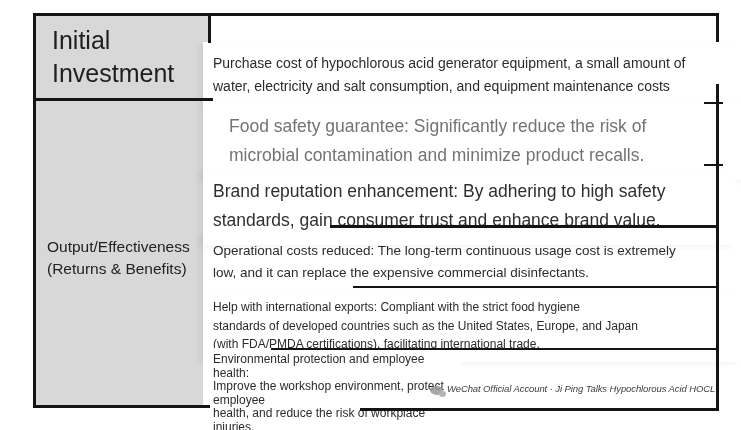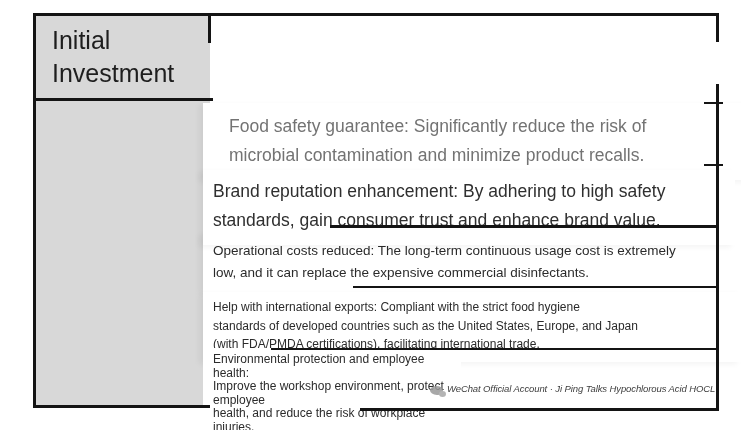--- a/index.html
+++ b/index.html
@@ -69,21 +69,25 @@
 </head>
 <body>
 
 <div id="canvas">
 
   <div class="graycell" style="left:34px; top:14px; width:176px; height:393px;"></div>
 
   <div class="label" style="left:52px; top:24px; font-size:25px; line-height:33px;">Initial
 Investment</div>
 
+  <div class="label" style="left:47px; top:236px; font-size:15.5px; line-height:22px; color:#222222;">Output/Effectiveness
+(Returns &amp; Benefits)</div>
 
+  <div class="tbox" style="left:203px; top:42px; width:525px; font-size:14px; line-height:22.5px; padding:10px 0 8px 10px;">Purchase cost of hypochlorous acid generator equipment, a small amount of
+water, electricity and salt consumption, and equipment maintenance costs</div>
 
   <div class="tbox" style="left:203px; top:103px; width:522px; font-size:17.5px; line-height:29px; padding:9px 0 10px 26px; color:#737373;">Food safety guarantee: Significantly reduce the risk of
 microbial contamination and minimize product recalls.</div>
 
   <div class="tbox" style="left:203px; top:233px; width:522px; font-size:13.5px; line-height:22px; padding:7px 0 8px 10px;">Operational costs reduced: The long-term continuous usage cost is extremely
 low, and it can replace the expensive commercial disinfectants.</div>
 
   <div class="tbox" style="left:203px; top:170px; width:522px; font-size:17.5px; line-height:29px; padding:7px 0 10px 10px; color:#2f2f2f;">Brand reputation enhancement: By adhering to high safety
 standards, gain consumer trust and enhance brand value.</div>
 

